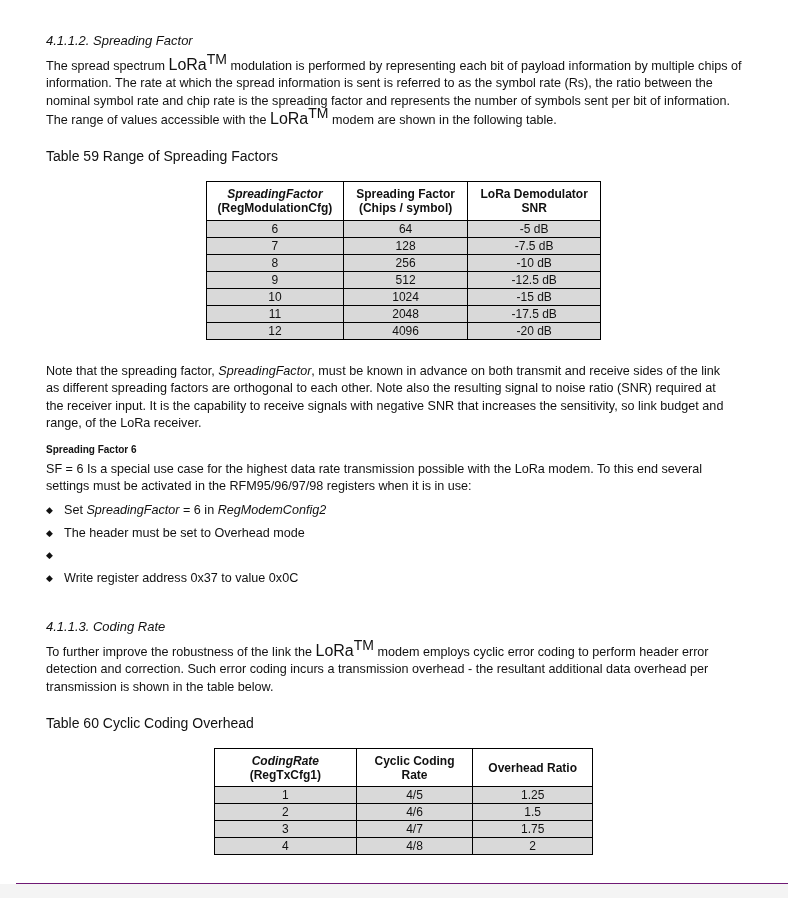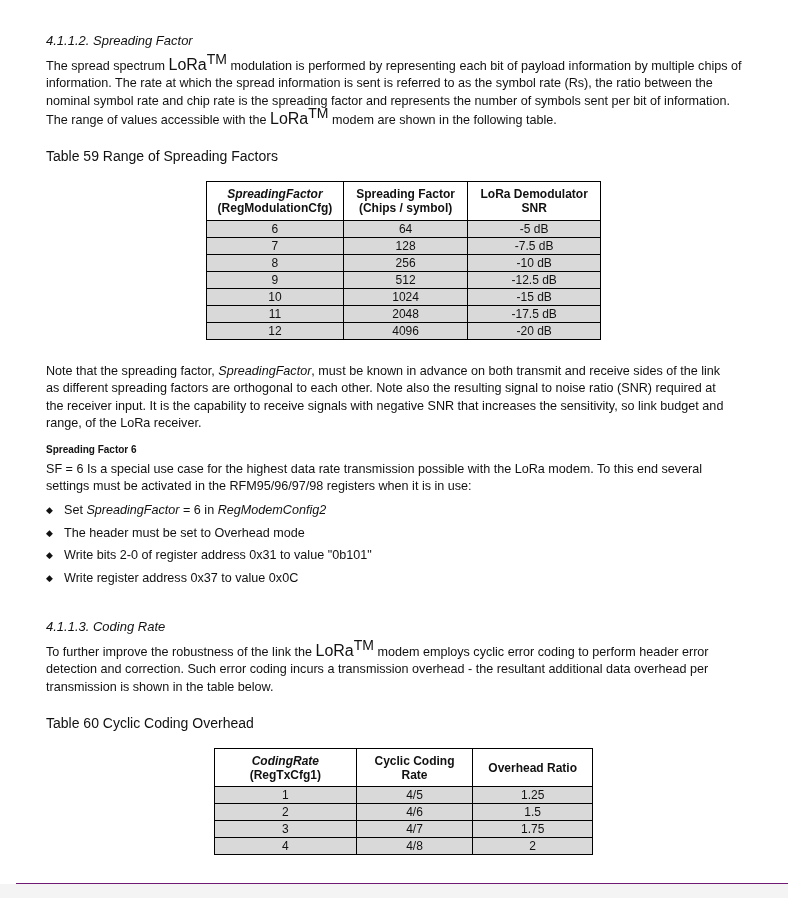--- a/index.html
+++ b/index.html
@@ -113,21 +113,21 @@
 
     <div class="abs bold-h" style="top:444px;">Spreading Factor 6</div>
     <div class="abs para" style="top:461px;">
       <div>SF = 6 Is a special use case for the highest data rate transmission possible with the LoRa modem. To this end several</div>
       <div>settings must be activated in the RFM95/96/97/98 registers when it is in use:</div>
     </div>
 
     <ul class="bul" style="top:499px; left:0;">
       <li><span class="dot">◆</span><span>Set </span><span class="it">SpreadingFactor</span><span> = 6 in </span><span class="it">RegModemConfig2</span></li>
       <li><span class="dot">◆</span><span>The header must be set to Overhead mode</span></li>
-      <li><span class="dot">◆</span><span>Write bits 2-0 of register address 0x31 to value "0b101"</span></li>
+      <li><span class="dot">◆</span></li>
       <li><span class="dot">◆</span><span>Write register address 0x37 to value 0x0C</span></li>
     </ul>
 
     <div class="abs h-sec" style="top:619px;">4.1.1.3.  Coding Rate</div>
 
     <div class="abs para" style="top:642px;">
       <div><span>To further improve the robustness of the link the </span><span class="lora">LoRa</span><sup class="tm">TM</sup><span>  modem employs cyclic error coding to perform header error</span></div>
       <div>detection and correction. Such error coding incurs a transmission overhead - the resultant additional data overhead per</div>
       <div>transmission is shown in the table below.</div>
     </div>

